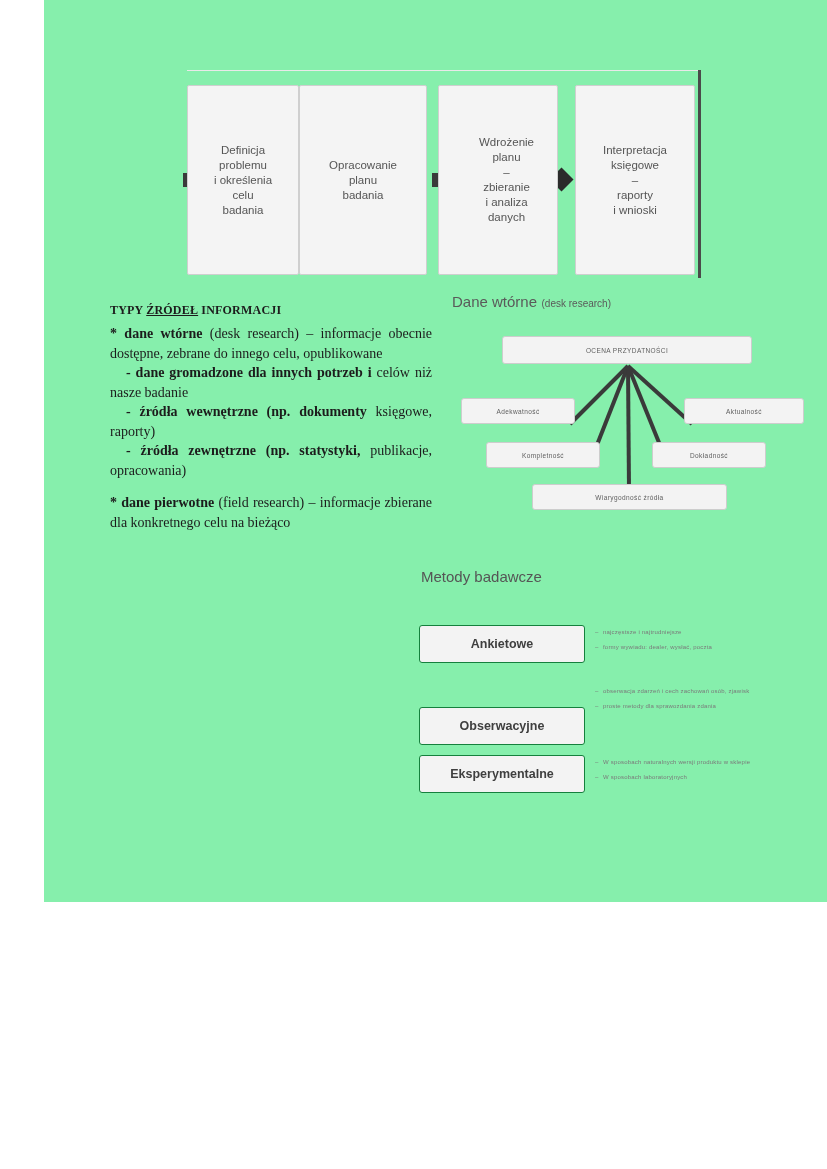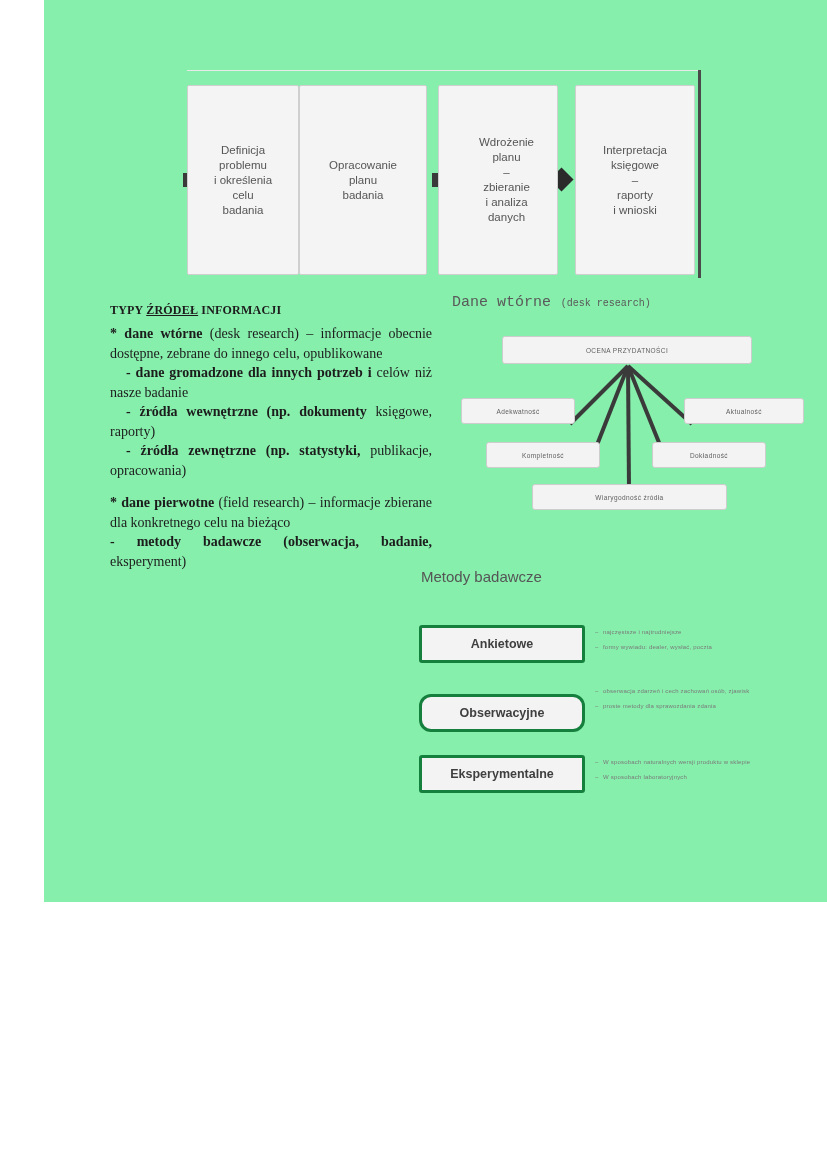--- a/index.html
+++ b/index.html
@@ -114,21 +114,21 @@
     text-align: justify;
   }
   #left-col p.gap { margin-top: 13px; }
   #left-col .b { font-weight: bold; }
   #left-col .ind { display: inline-block; width: 16px; }
 
   
   #secondary-title {
     position: absolute;
     left: 408px; top: 293px;
-    font-family: Liberation Mono, monospace;
+    font-family: Liberation Sans, sans-serif;
     color: #5a5a5a;
     filter: blur(0.6px);
   }
   #secondary-title .big { font-size: 15px; }
   #secondary-title .small { font-size: 10px; }
 
   #usefulness {
     position: absolute;
     left: 408px; top: 332px;
     width: 360px; height: 190px;
@@ -172,21 +172,21 @@
   }
   .method-row {
     position: relative;
     height: 65px;
   }
   .method-box {
     position: absolute;
     left: 0; top: 0;
     width: 166px; height: 38px;
     background: #f3f3f3;
-    border: 3px solid #15803d;
+    border: 1px solid #15803d;
     border-radius: 3px;
     display: flex;
     align-items: center;
     justify-content: center;
     font-family: "Liberation Sans", sans-serif;
     font-size: 12.5px;
     font-weight: bold;
     color: #3f3f3f;
     box-sizing: border-box;
     filter: blur(0.55px);
@@ -210,21 +210,21 @@
     color: #777;
     line-height: 10px;
   }
   .method-bullets .txt {
     font-family: "Liberation Sans", sans-serif;
     font-size: 6px;
     line-height: 10px;
     color: #7a7a7a;
     letter-spacing: 0.2px;
   }
-  .mr2 .method-box { top: 4px; border-radius: 12px; }
+  .mr2 .method-box { top: 17px; }
   .mr2 .method-bullets { top: -4px; }
   .mr3 .method-bullets { top: 2px; }
 </style>
 </head>
 <body>
 
 <div id="page">
 
   <div class="top-rule"></div>
   <div class="right-rule"></div>
@@ -289,24 +289,20 @@
       <span class="ind"></span><span class="b">- źródła zewnętrzne (np. statystyki,</span>
       <span>publikacje, opracowania)</span>
     </p>
 
     <p class="gap">
       <span class="b">*</span>
       <span class="b">dane pierwotne</span>
       <span>(field research)</span><span> – informacje zbierane dla konkretnego celu na bieżąco</span>
     </p>
 
-    <p>
-      <span class="b">- metody badawcze (obserwacja, badanie,</span>
-      <span>eksperyment)</span>
-    </p>
 
 
   </div>
 
   <div id="secondary-title">
     <span class="big">Dane wtórne</span>
     <span class="small">(desk research)</span>
   </div>
 
   <div id="usefulness">

